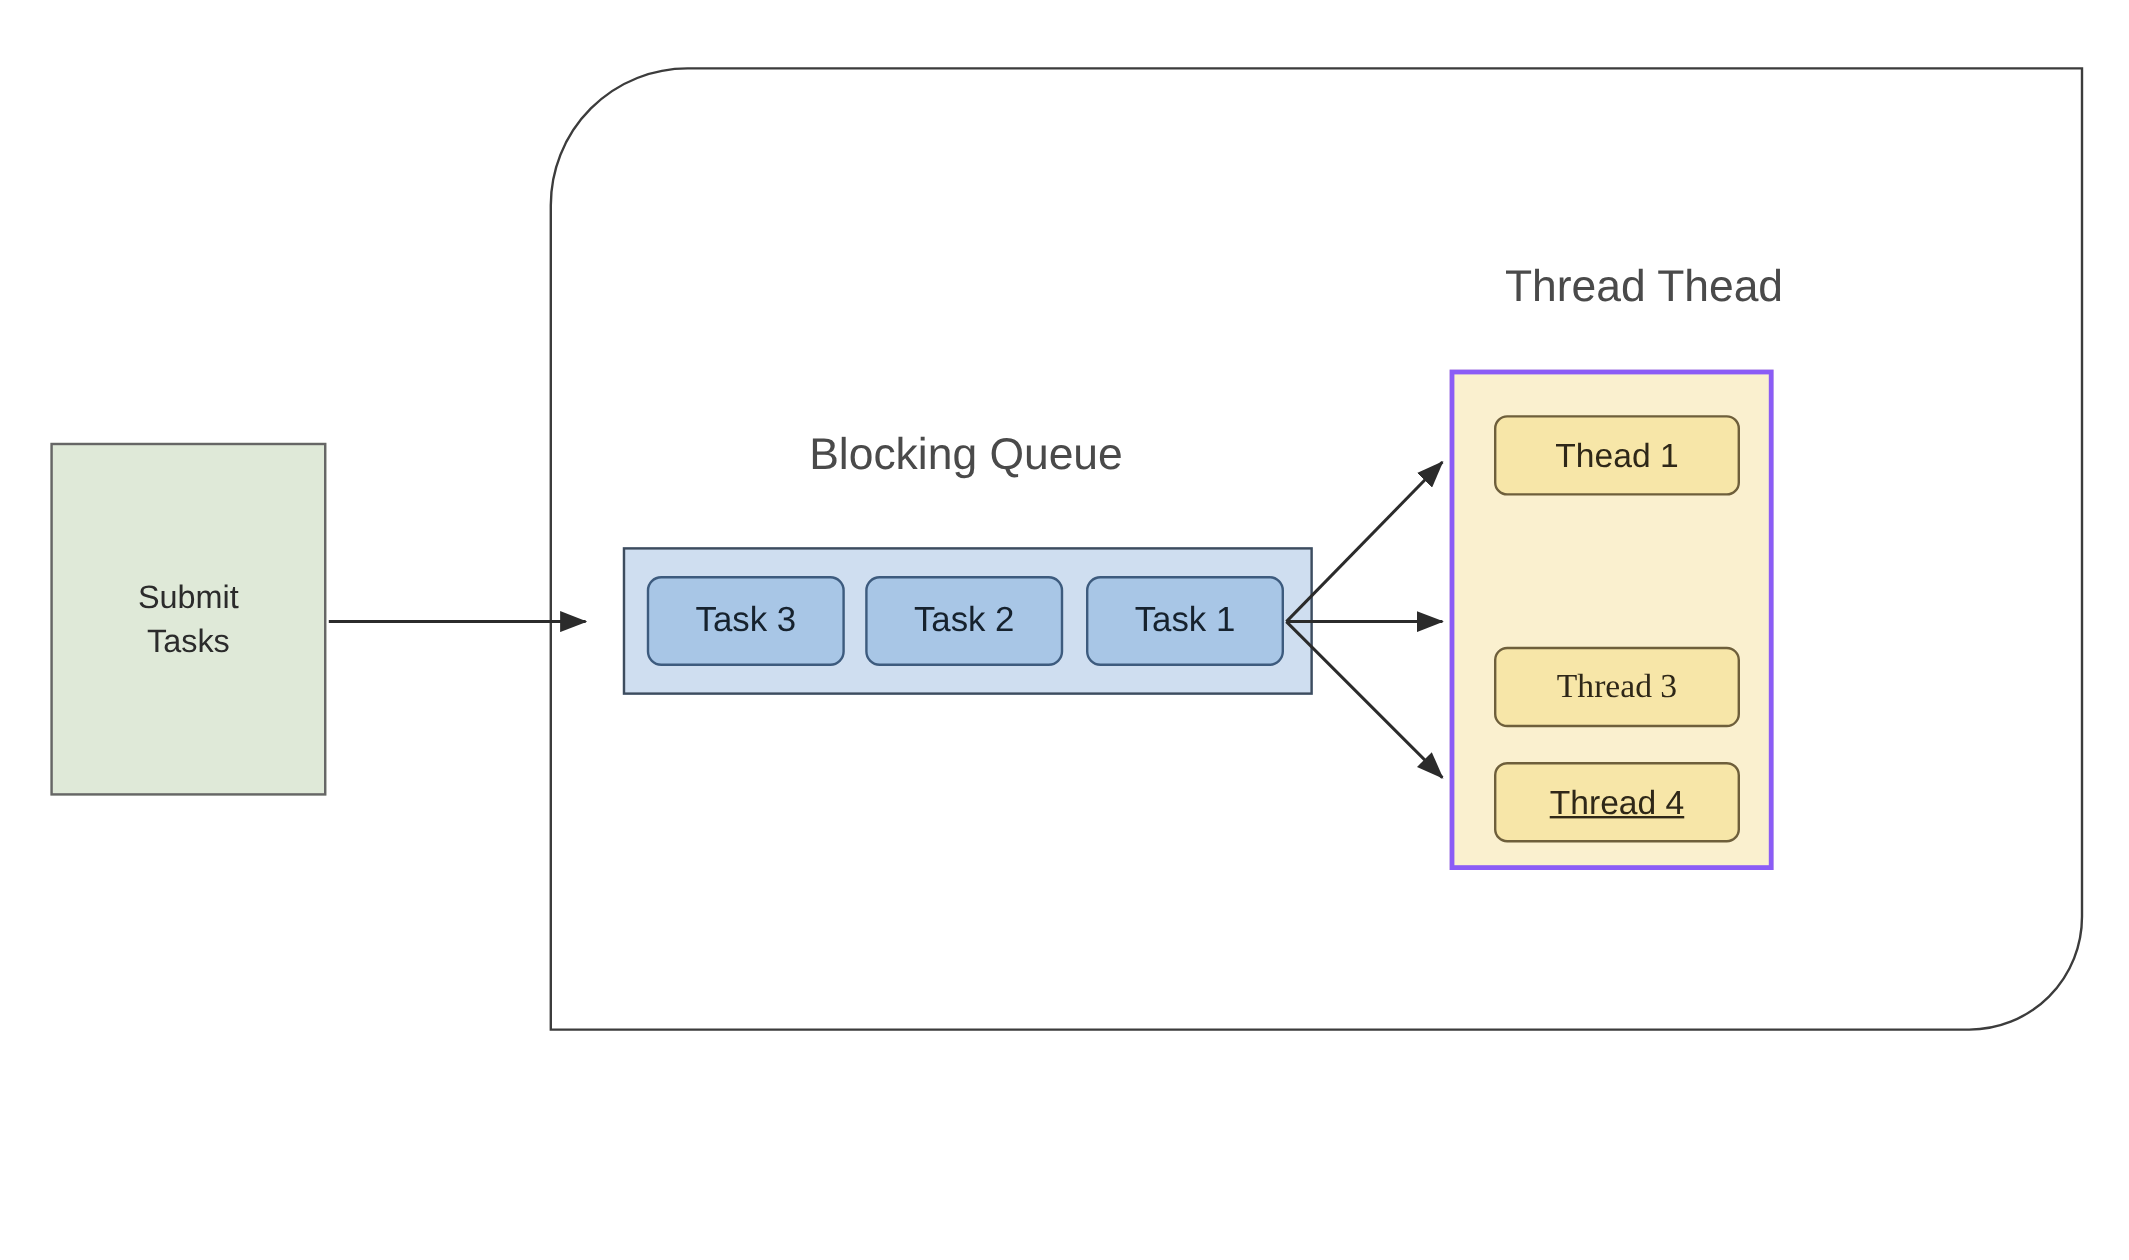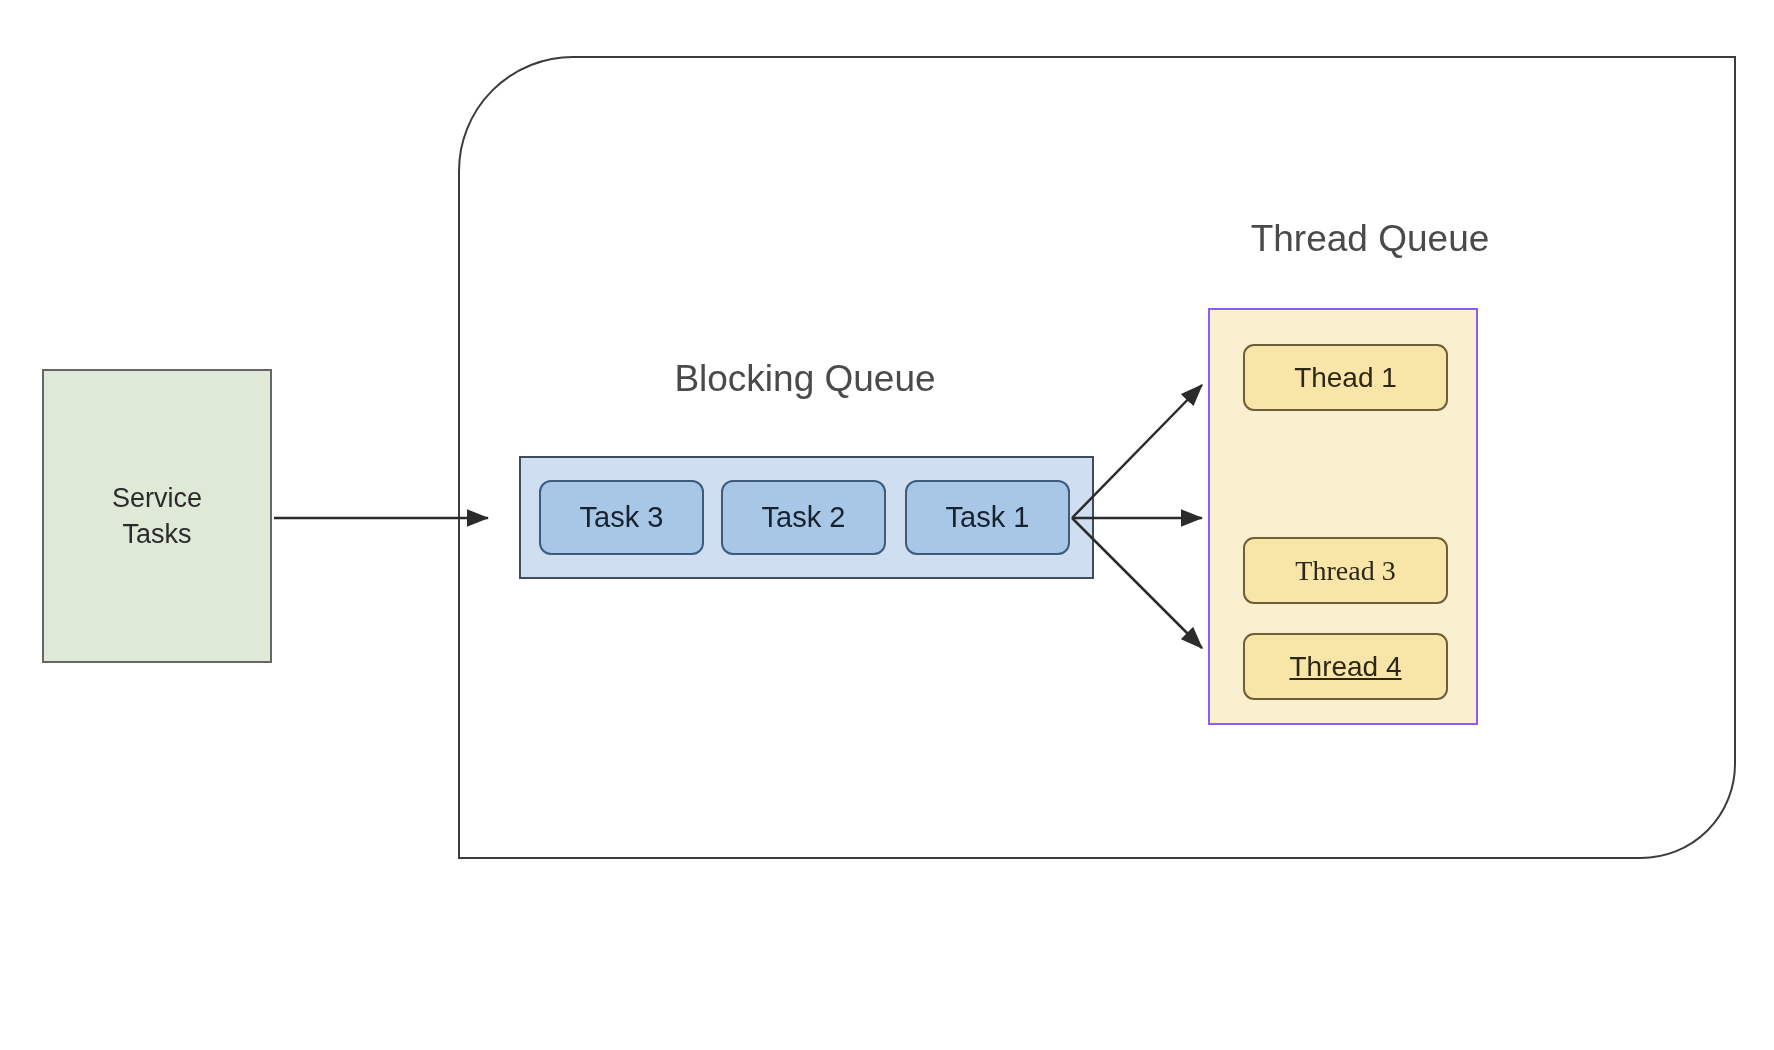--- a/index.html
+++ b/index.html
@@ -119,21 +119,21 @@
     color: #4a4a4a;
   }
 
   .pool-panel {
     position: absolute;
     left: 1208px;
     top: 308px;
     width: 270px;
     height: 417px;
     background: #faf0cf;
-    border: 2px solid #8b5cf6;
+    border: 4px solid #8b5cf6;
     box-sizing: border-box;
   }
 
   .thread-box {
     position: absolute;
     left: 33px;
     width: 205px;
     height: 67px;
     background: #f7e6a8;
     border: 2px solid #6e5f3b;
@@ -163,34 +163,34 @@
 </head>
 <body>
 
 <div id="canvas">
 
   <div class="executor-container"></div>
 
 
   <div class="submit-box">
     <div class="submit-label">
-      <span>Service</span><br>
+      <span>Submit</span><br>
       <span>Tasks</span>
     </div>
   </div>
 
   <div class="queue-title">Blocking Queue</div>
 
   <div class="queue-panel">
     <div class="task-box task-0">Task 3</div>
     <div class="task-box task-1">Task 2</div>
     <div class="task-box task-2">Task 1</div>
   </div>
 
-  <div class="pool-title">Thread Queue</div>
+  <div class="pool-title">Thread Thead</div>
 
   <div class="pool-panel">
     <div class="thread-box thread-0">Thead 1</div>
     <div class="thread-box thread-2">Thread 3</div>
     <div class="thread-box thread-3">Thread 4</div>
   </div>
 
   <svg class="arrows" viewBox="0 0 1774 1050">
     <defs>
       <marker id="arrowhead" markerWidth="9" markerHeight="7" refX="8.5" refY="3.5" orient="auto" markerUnits="strokeWidth">

